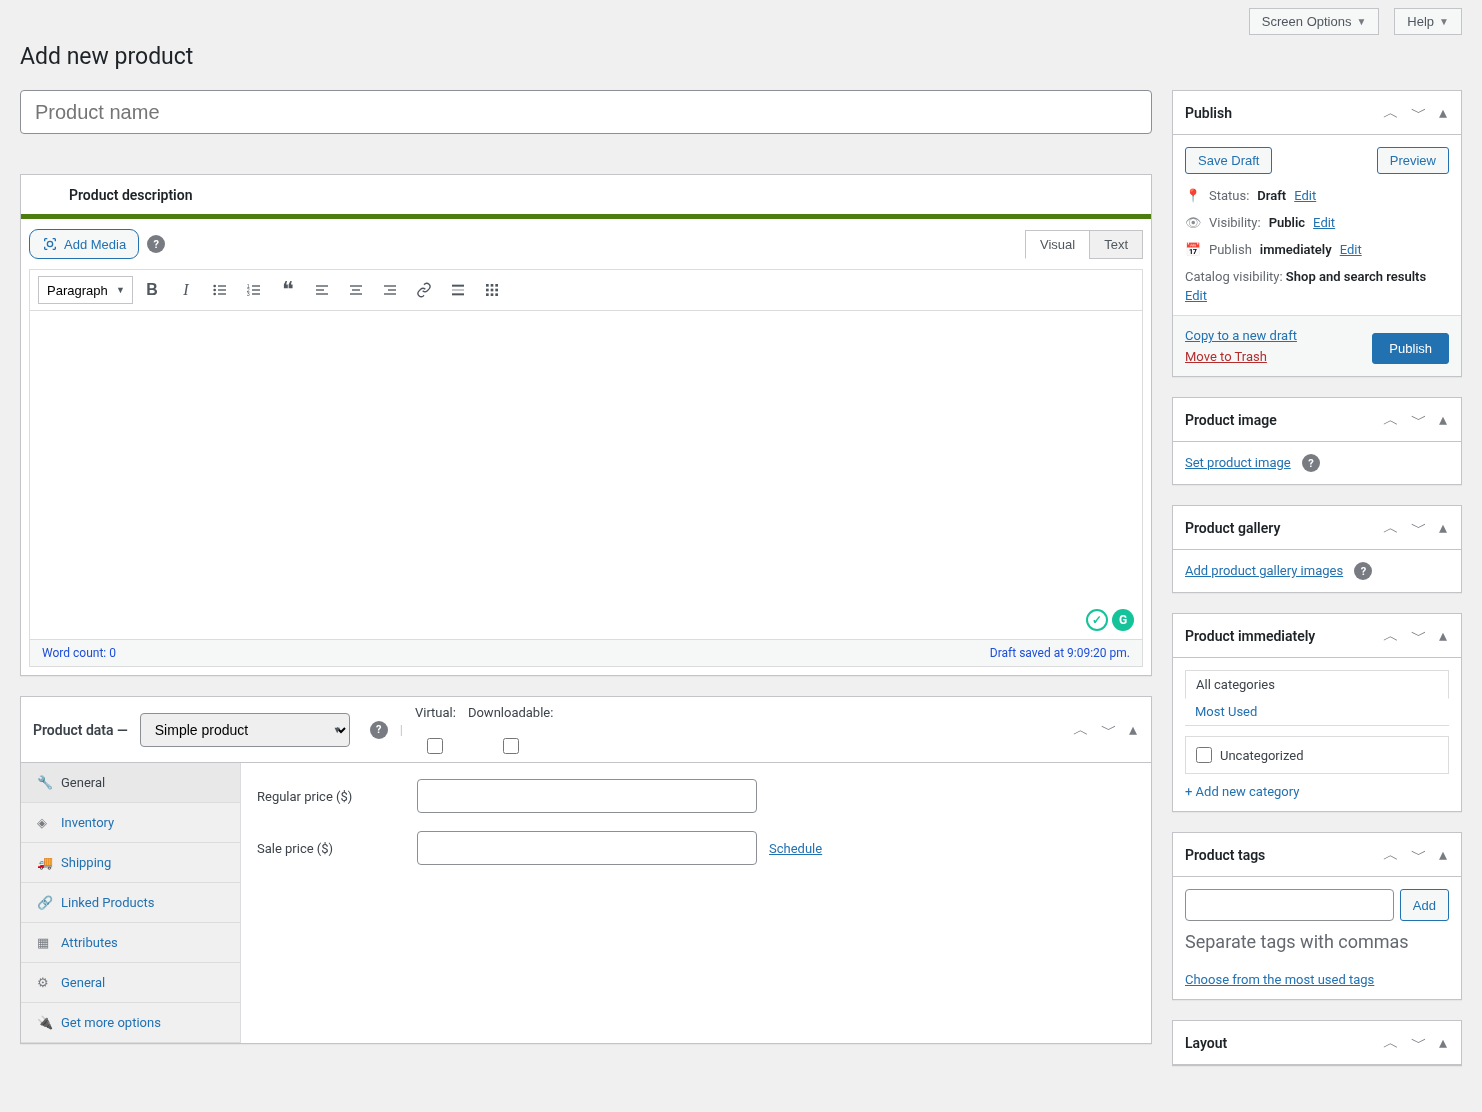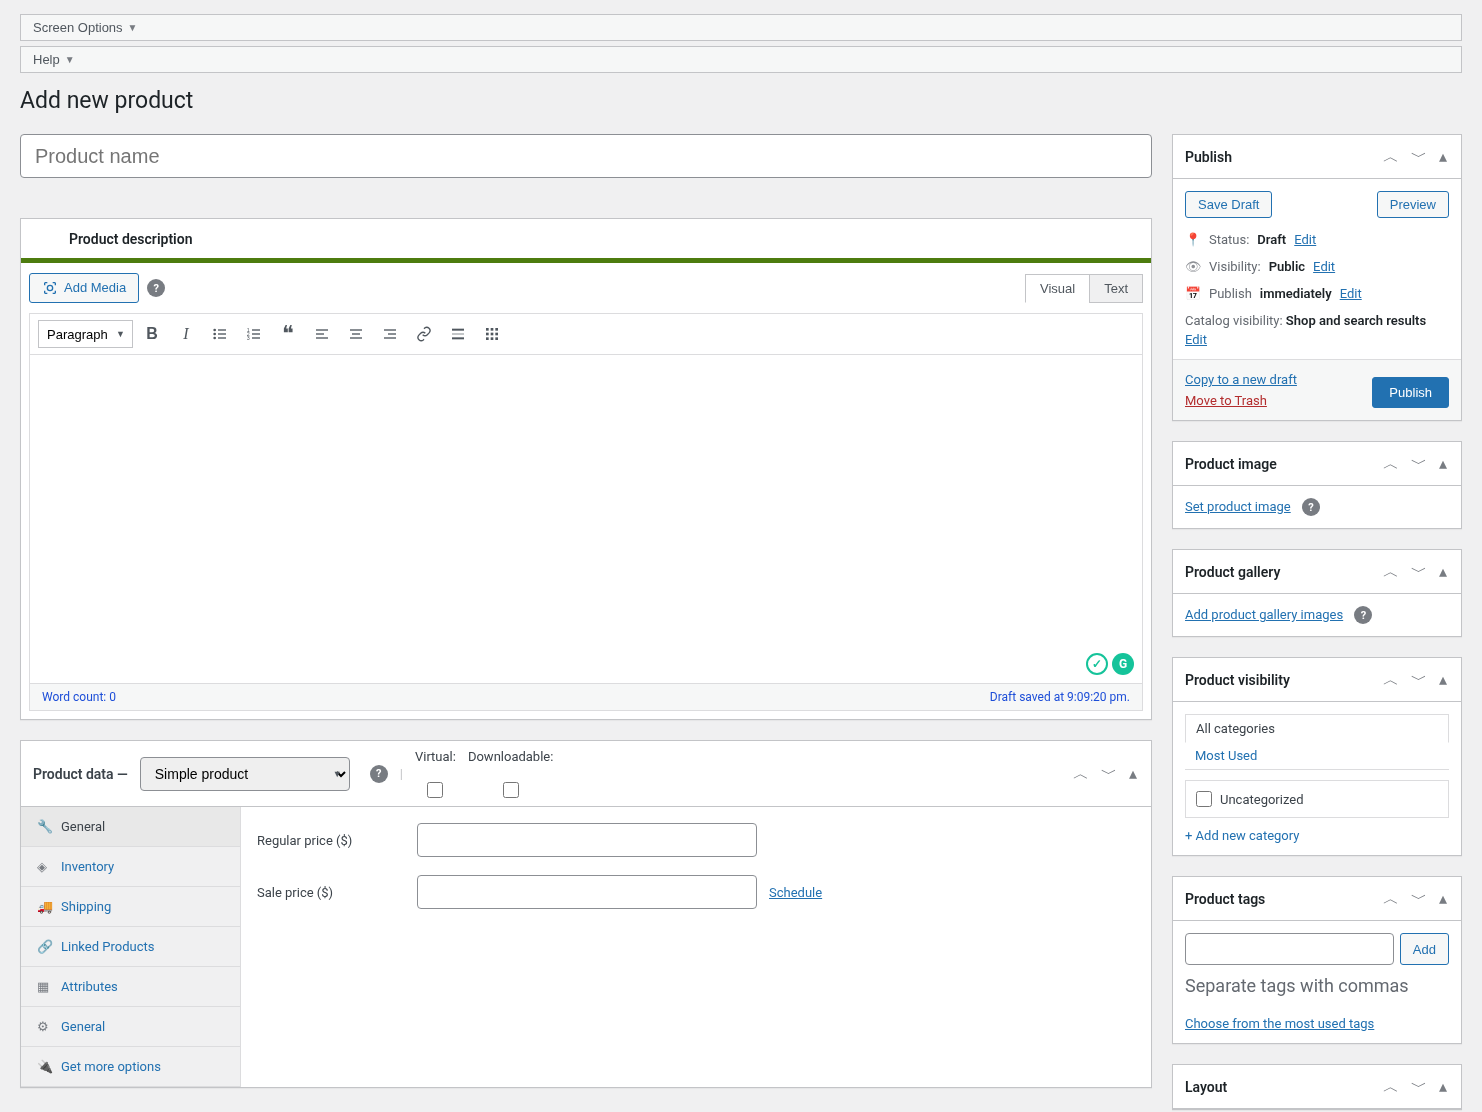--- a/index.html
+++ b/index.html
@@ -1,33 +1,33 @@
 <!DOCTYPE html>
 <html><head>
 <meta charset="utf-8">
 <style>
 * { box-sizing: border-box; margin: 0; padding: 0; }
 body { font-family: -apple-system, BlinkMacSystemFont, "Segoe UI", Roboto, sans-serif; font-size: 13px; color: #3c434a; background: #f0f0f1; padding: 0 20px 20px 20px; width: 1482px; }
-.top-bar { display: flex; justify-content: flex-end; gap: 5px; padding: 14px 0; flex-direction: column; }
+.top-bar { display: flex; justify-content: flex-end; gap: 15px; padding: 8px 0; }
 .top-btn { background: #f6f7f7; border: 1px solid #c3c4c7; padding: 5px 12px; font-size: 13px; color: #50575e; cursor: pointer; display: flex; align-items: center; gap: 5px; }
 .top-btn .caret { font-size: 10px; color: #787c82; }
 h1.page-title { font-size: 23px; font-weight: 400; color: #1d2327; margin: 0 0 20px 0; }
 .layout { display: flex; gap: 20px; align-items: flex-start; }
 .main-col { flex: 1; min-width: 0; }
 .side-col { width: 290px; }
 .title-input { width: 100%; height: 44px; padding: 0 14px; font-size: 20px; border: 1px solid #8c8f94; border-radius: 4px; background: #fff; color: #3c434a; }
 .title-input::placeholder { color: #757575; }
 .postbox { background: #fff; border: 1px solid #c3c4c7; box-shadow: 0 1px 1px rgba(0,0,0,0.04); margin-bottom: 20px; }
 .postbox-header { display: flex; align-items: center; justify-content: space-between; border-bottom: 1px solid #c3c4c7; padding: 0 12px; height: 44px; }
 .postbox-header h2 { font-size: 14px; font-weight: 600; color: #1d2327; }
 .handle-actions { display: flex; gap: 8px; align-items: center; }
 .handle-btn { background: none; border: none; cursor: pointer; color: #787c82; padding: 2px; font-size: 16px; line-height: 1; }
 .postbox-body { padding: 12px; }
 .media-row { display: flex; align-items: center; justify-content: space-between; padding: 10px 8px; }
-.add-media-btn { display: inline-flex; gap: 6px; border: 1px solid #2271b1; color: #2271b1; background: #f6f7f7; padding: 6px 12px; border-radius: 3px; font-size: 13px; cursor: pointer; }
+.add-media-btn { display: inline-flex; align-items: center; gap: 6px; border: 1px solid #2271b1; color: #2271b1; background: #f6f7f7; padding: 6px 12px; border-radius: 9px; font-size: 13px; cursor: pointer; }
 .help-circle { display: inline-flex; align-items: center; justify-content: center; width: 18px; height: 18px; border-radius: 50%; background: #787c82; color: #fff; font-size: 11px; font-weight: bold; margin-left: 8px; }
 .editor-tabs { display: flex; }
 .editor-tab { padding: 6px 14px; border: 1px solid #c3c4c7; background: #f0f0f1; color: #50575e; font-size: 13px; cursor: pointer; margin-left: -1px; }
 .editor-tab.active { background: #fff; border-bottom-color: #fff; }
 .toolbar { display: flex; align-items: center; gap: 4px; padding: 6px 8px; background: #fff; border: 1px solid #dcdcde; border-bottom: none; margin: 0 8px; }
 .fmt-select { height: 28px; border: 1px solid #c3c4c7; padding: 0 24px 0 8px; font-size: 13px; background: #fff; position: relative; appearance: none; }
 .select-wrap { position: relative; display: inline-block; }
 .select-wrap::after { content: "▼"; position: absolute; right: 8px; top: 50%; transform: translateY(-50%); font-size: 9px; color: #50575e; pointer-events: none; }
 .tb-btn { width: 30px; height: 28px; border: none; background: none; cursor: pointer; color: #50575e; font-size: 16px; display: inline-flex; align-items: center; justify-content: center; }
 .editor-area { margin: 0 8px; border: 1px solid #dcdcde; background: #fff; height: 330px; position: relative; }
@@ -347,21 +347,21 @@
         </div>
       </div>
       <div class="postbox-body">
         <a class="copy-link">Add product gallery images</a>
         <span class="help-circle">?</span>
       </div>
     </div>
 
     <div class="postbox">
       <div class="postbox-header">
-        <h2>Product visibility</h2>
+        <h2>Product immediately</h2>
         <div class="handle-actions">
           <button class="handle-btn">︿</button>
           <button class="handle-btn">﹀</button>
           <button class="handle-btn">▴</button>
         </div>
       </div>
       <div class="postbox-body">
         <div class="cat-tabs">
           <div class="cat-tab active">All categories</div>
           <div class="cat-tab">Most Used</div>

